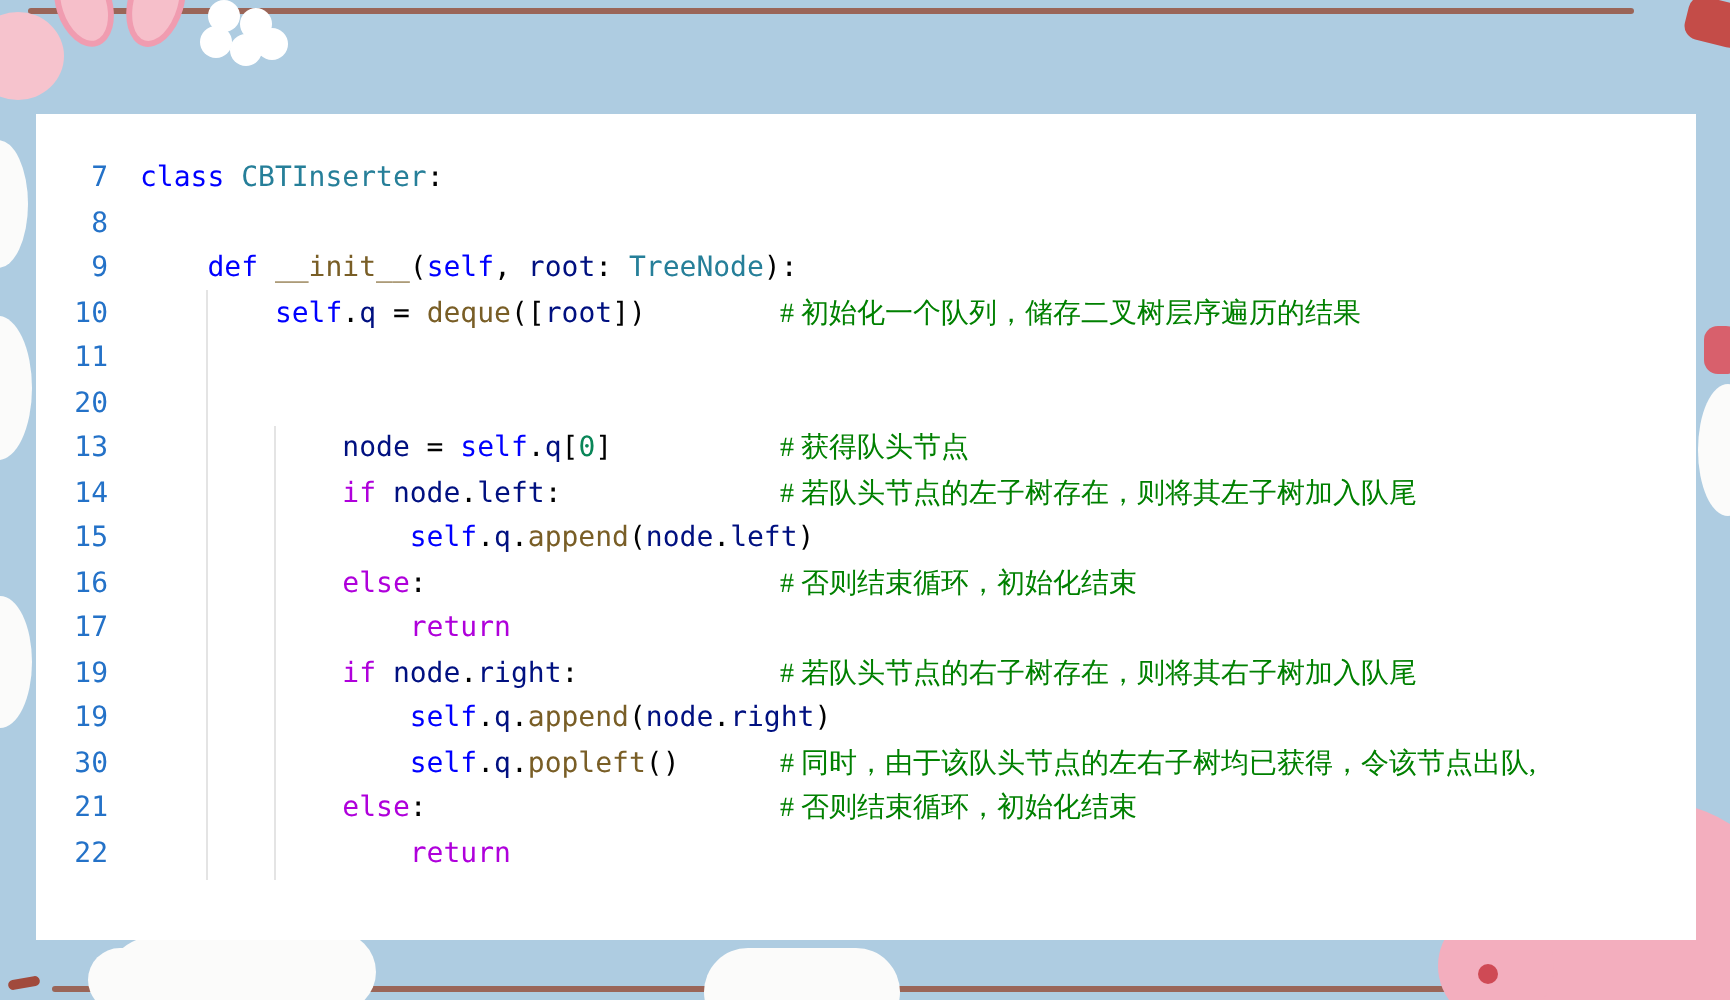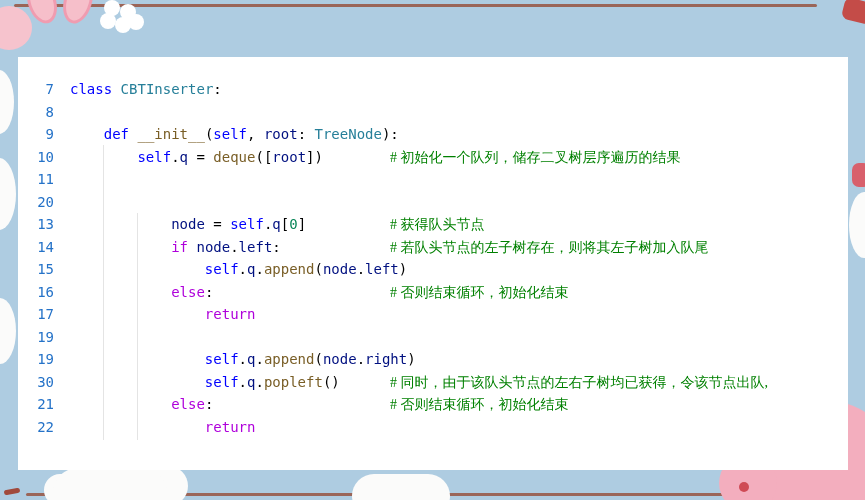--- a/index.html
+++ b/index.html
@@ -101,21 +101,21 @@
         <div class="line"><span class="lnum">8</span><span class="codewrap"><span class="code-main"></span></span></div>
         <div class="line"><span class="lnum">9</span><span class="codewrap"><span class="code-main"><span class="tk-pl">    </span><span class="tk-kw">def</span><span class="tk-pl"> </span><span class="tk-fn">__init__</span><span class="tk-pl">(</span><span class="tk-kw">self</span><span class="tk-pl">, </span><span class="tk-vr">root</span><span class="tk-pl">: </span><span class="tk-ty">TreeNode</span><span class="tk-pl">):</span></span></span></div>
         <div class="line"><span class="lnum">10</span><span class="codewrap"><span class="code-main"><span class="tk-pl">        </span><span class="tk-kw">self</span><span class="tk-pl">.</span><span class="tk-vr">q</span><span class="tk-pl"> = </span><span class="tk-fn">deque</span><span class="tk-pl">([</span><span class="tk-vr">root</span><span class="tk-pl">])</span></span><span class="tk-cm"># 初始化一个队列，储存二叉树层序遍历的结果</span></span></div>
         <div class="line"><span class="lnum">11</span></div>
         <div class="line"><span class="lnum">20</span></div>
         <div class="line"><span class="lnum">13</span><span class="codewrap"><span class="code-main"><span class="tk-pl">            </span><span class="tk-vr">node</span><span class="tk-pl"> = </span><span class="tk-kw">self</span><span class="tk-pl">.</span><span class="tk-vr">q</span><span class="tk-pl">[</span><span class="tk-nu">0</span><span class="tk-pl">]</span></span><span class="tk-cm"># 获得队头节点</span></span></div>
         <div class="line"><span class="lnum">14</span><span class="codewrap"><span class="code-main"><span class="tk-pl">            </span><span class="tk-ct">if</span><span class="tk-pl"> </span><span class="tk-vr">node</span><span class="tk-pl">.</span><span class="tk-vr">left</span><span class="tk-pl">:</span></span><span class="tk-cm"># 若队头节点的左子树存在，则将其左子树加入队尾</span></span></div>
         <div class="line"><span class="lnum">15</span><span class="codewrap"><span class="code-main"><span class="tk-pl">                </span><span class="tk-kw">self</span><span class="tk-pl">.</span><span class="tk-vr">q</span><span class="tk-pl">.</span><span class="tk-fn">append</span><span class="tk-pl">(</span><span class="tk-vr">node</span><span class="tk-pl">.</span><span class="tk-vr">left</span><span class="tk-pl">)</span></span></span></div>
         <div class="line"><span class="lnum">16</span><span class="codewrap"><span class="code-main"><span class="tk-pl">            </span><span class="tk-ct">else</span><span class="tk-pl">:</span></span><span class="tk-cm"># 否则结束循环，初始化结束</span></span></div>
         <div class="line"><span class="lnum">17</span><span class="codewrap"><span class="code-main"><span class="tk-pl">                </span><span class="tk-ct">return</span></span></span></div>
-        <div class="line"><span class="lnum">19</span></div>
+        <div class="line"><span class="lnum">19</span><span class="codewrap"><span class="code-main"><span class="tk-pl">            </span><span class="tk-ct">if</span><span class="tk-pl"> </span><span class="tk-vr">node</span><span class="tk-pl">.</span><span class="tk-vr">right</span><span class="tk-pl">:</span></span><span class="tk-cm"># 若队头节点的右子树存在，则将其右子树加入队尾</span></span></div>
         <div class="line"><span class="lnum">19</span><span class="codewrap"><span class="code-main"><span class="tk-pl">                </span><span class="tk-kw">self</span><span class="tk-pl">.</span><span class="tk-vr">q</span><span class="tk-pl">.</span><span class="tk-fn">append</span><span class="tk-pl">(</span><span class="tk-vr">node</span><span class="tk-pl">.</span><span class="tk-vr">right</span><span class="tk-pl">)</span></span></span></div>
         <div class="line"><span class="lnum">30</span><span class="codewrap"><span class="code-main"><span class="tk-pl">                </span><span class="tk-kw">self</span><span class="tk-pl">.</span><span class="tk-vr">q</span><span class="tk-pl">.</span><span class="tk-fn">popleft</span><span class="tk-pl">()</span></span><span class="tk-cm"># 同时，由于该队头节点的左右子树均已获得，令该节点出队,</span></span></div>
         <div class="line"><span class="lnum">21</span><span class="codewrap"><span class="code-main"><span class="tk-pl">            </span><span class="tk-ct">else</span><span class="tk-pl">:</span></span><span class="tk-cm"># 否则结束循环，初始化结束</span></span></div>
         <div class="line"><span class="lnum">22</span><span class="codewrap"><span class="code-main"><span class="tk-pl">                </span><span class="tk-ct">return</span></span></span></div>
       </div>
   </div>
 
 </div>
 
 </body></html>

